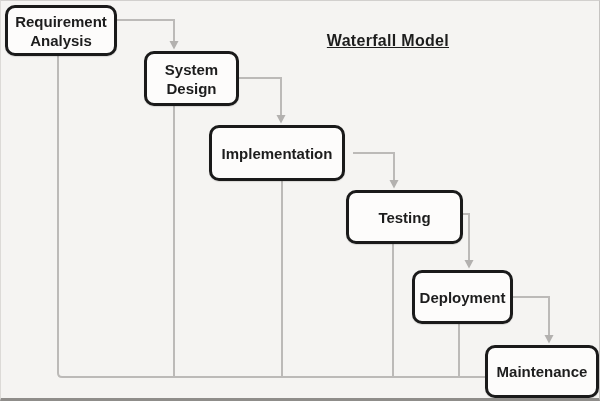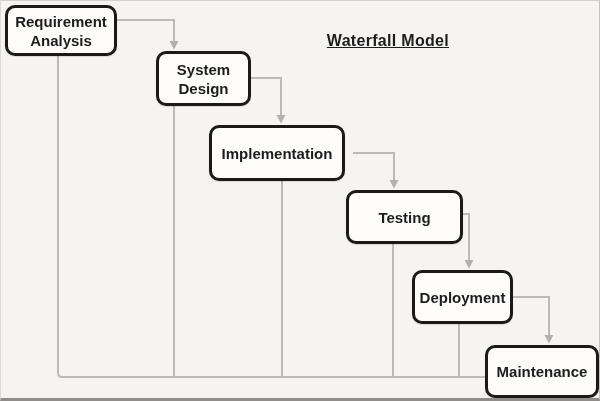--- a/index.html
+++ b/index.html
@@ -49,21 +49,21 @@
     border: 3px solid var(--box-border);
     border-radius: 10px;
     color: var(--text);
     font-weight: bold;
     font-size: 15px;
     line-height: 19px;
     padding: 0 20px;
     box-shadow: 0 1px 1px rgba(0,0,0,0.12);
   }
   .b0 { left: 4px;   top: 4px;   width: 112px; height: 51px; }
-  .b1 { left: 143px; top: 50px;  width: 95px;  height: 55px; margin-left: 12px; }
+  .b1 { left: 143px; top: 50px;  width: 95px;  height: 55px; }
   .b2 { left: 208px; top: 124px; width: 136px; height: 56px; }
   .b3 { left: 345px; top: 189px; width: 117px;  height: 54px; }
   .b4 { left: 411px; top: 269px; width: 101px; height: 54px; }
   .b5 { left: 484px; top: 344px; width: 114px; height: 53px; }
   .title {
     position: absolute;
     left: 322px; top: 31px;
     width: 126px;
     text-align: right;
     font-size: 16px;

